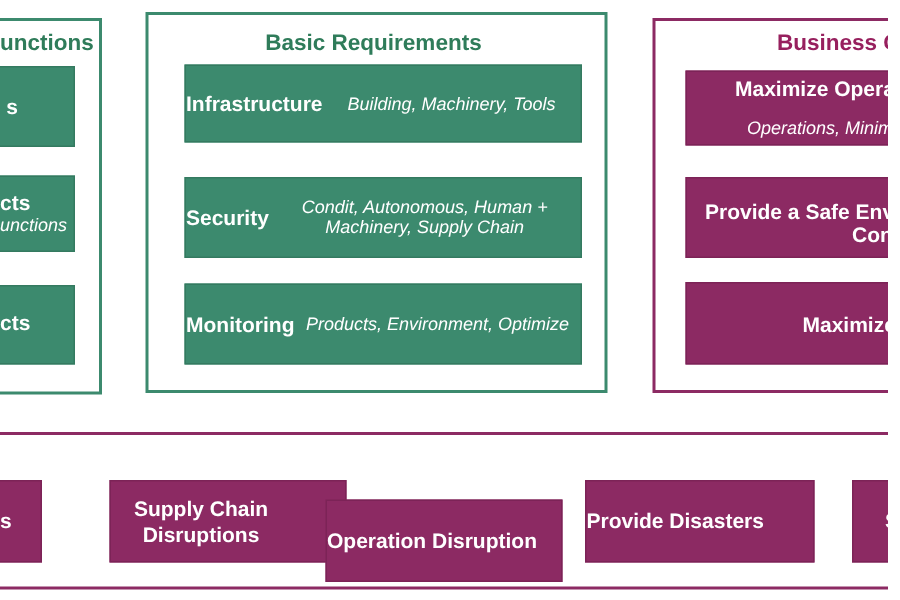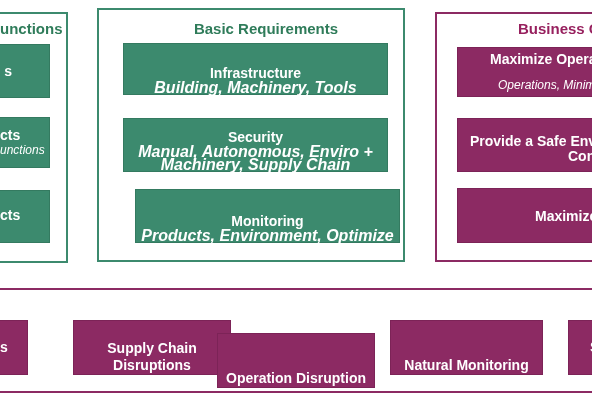--- a/index.html
+++ b/index.html
@@ -5,26 +5,26 @@
   html,body{margin:0;padding:0;background:#fff;}
   #canvas{
     position:relative;width:592px;height:400px;overflow:hidden;background:#ffffff;
     font-family:"Liberation Sans", sans-serif;
   }
   .panel{position:absolute;box-sizing:border-box;background:#fff;}
   .panel.green{border:2px solid #3c8a6e;}
   .panel.purple{border:2px solid #8c2a63;}
   .gbox{position:absolute;box-sizing:border-box;background:#3c8a6e;border:1px solid #347a60;}
   .pbox{position:absolute;box-sizing:border-box;background:#8c2a63;border:1px solid #7c2357;}
-  .flexc{display:flex;flex-direction:column;align-items:center;justify-content:flex-end;text-align:center;}
+  .flexc{display:flex;flex-direction:row;align-items:center;justify-content:space-between;text-align:center;}
   .ptitle{position:absolute;font-weight:bold;font-size:15px;white-space:nowrap;}
   .ptitle.green{color:#2f7c5a;}
   .ptitle.purple{color:#97205e;}
   .btitle{color:#fff;font-weight:bold;font-size:14px;line-height:15px;}
-  .bsub{color:#fff;font-style:italic;font-size:16px;line-height:13px;font-weight:bold;}
+  .bsub{color:#fff;font-style:italic;font-size:12px;line-height:13px;}
   .frag{position:absolute;color:#fff;white-space:nowrap;}
   .frag.b{font-weight:bold;font-size:14px;line-height:14px;}
   .frag.i{font-style:italic;font-size:12px;line-height:12px;}
   .frag.r{text-align:right;}
   .clabel{color:#fff;font-weight:bold;font-size:14px;line-height:17px;text-align:center;}
 </style>
 </head>
 <body>
 
 <div id="canvas">
@@ -36,33 +36,33 @@
   <div class="frag b r" style="top:64px;left:0;width:12px;">s</div>
 
   <div class="gbox" style="left:-60px;top:117px;width:110px;height:51px;"></div>
   <div class="frag b r" style="top:128px;left:0;width:19px;">cts</div>
   <div class="frag i r" style="top:144px;left:0;width:35px;">unctions</div>
 
   <div class="gbox" style="left:-60px;top:190px;width:110px;height:53px;"></div>
   <div class="frag b r" style="top:208px;left:0;width:20px;">cts</div>
 
   <div class="panel green" style="left:97px;top:8px;width:308px;height:254px;"></div>
-  <div class="ptitle green" style="top:20px;left:112px;width:308px;text-align:center;">Basic Requirements</div>
+  <div class="ptitle green" style="top:20px;left:95px;width:308px;text-align:center;">Basic Requirements</div>
 
   <div class="gbox flexc" style="left:123px;top:43px;width:265px;height:52px;">
     <div class="btitle">Infrastructure</div>
     <div class="bsub" style="width:255px;">Building, Machinery, Tools</div>
   </div>
 
   <div class="gbox flexc" style="left:123px;top:118px;width:265px;height:54px;">
     <div class="btitle">Security</div>
-    <div class="bsub" style="width:255px;">Manual, Autonomous, Enviro + Machinery, Supply Chain</div>
+    <div class="bsub" style="width:255px;">Condit, Autonomous, Human + Machinery, Supply Chain</div>
   </div>
 
-  <div class="gbox flexc" style="left:123px;top:189px;width:265px;height:54px;margin-left:12px;">
+  <div class="gbox flexc" style="left:123px;top:189px;width:265px;height:54px;">
     <div class="btitle">Monitoring</div>
     <div class="bsub" style="width:255px;">Products, Environment, Optimize</div>
   </div>
 
   <div class="panel purple" style="left:435px;top:12px;width:230px;height:250px;"></div>
   <div class="ptitle purple" style="top:20px;left:518px;">Business Ob</div>
 
   <div class="pbox" style="left:457px;top:47px;width:210px;height:50px;"></div>
   <div class="frag b" style="top:52px;left:490px;">Maximize Operatio</div>
   <div class="frag i" style="top:79px;left:498px;">Operations, Minimiz</div>
@@ -81,19 +81,19 @@
 
   <div class="pbox flexc" style="left:45px;top:320px;width:158px;height:55px;margin-left:28px;">
     <div class="clabel" style="width:120px;">Supply Chain Disruptions</div>
   </div>
 
   <div class="pbox flexc" style="left:217px;top:320px;width:158px;height:55px;margin-top:13px;">
     <div class="clabel" style="white-space:nowrap;">Operation Disruption</div>
   </div>
 
   <div class="pbox flexc" style="left:390px;top:320px;width:153px;height:55px;">
-    <div class="clabel" style="white-space:nowrap;">Natural Monitoring</div>
+    <div class="clabel" style="white-space:nowrap;">Provide Disasters</div>
   </div>
 
   <div class="pbox" style="left:568px;top:320px;width:158px;height:55px;"></div>
   <div class="frag b" style="top:340px;left:590px;">S</div>
 
 </div>
 
 </body></html>

